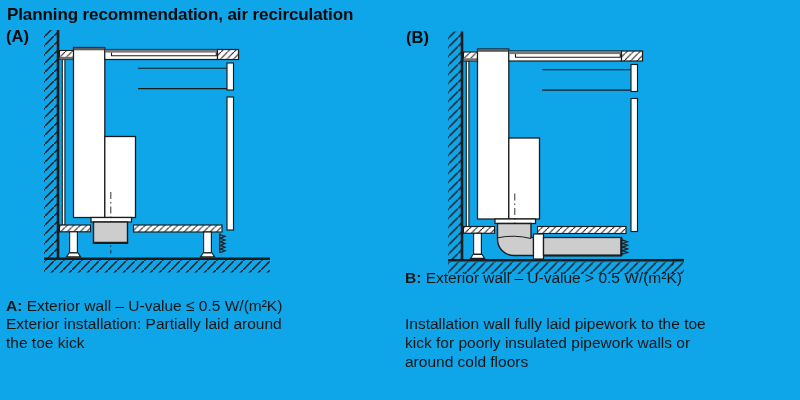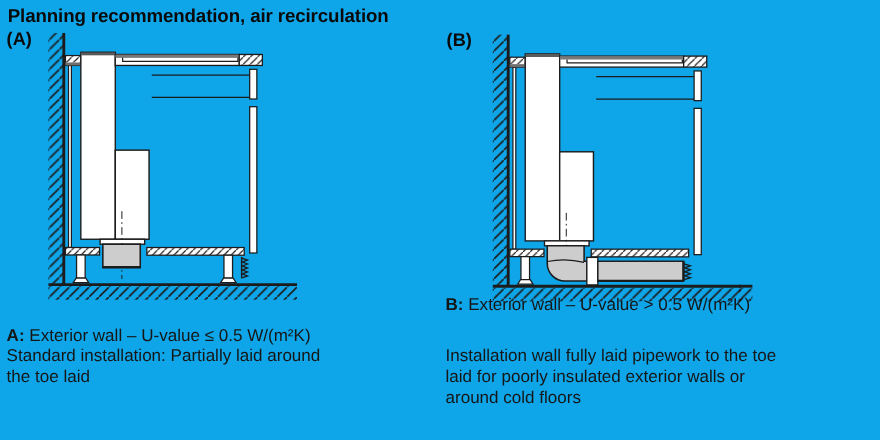--- a/index.html
+++ b/index.html
@@ -115,26 +115,26 @@
 
   <div id="title" class="abs">Planning recommendation, air recirculation</div>
 
   <div id="label-a" class="abs diag-label">(A)</div>
   <div id="label-b" class="abs diag-label">(B)</div>
 
   <div id="cap-a-head" class="abs caption-head">
     <b>A:</b><span> Exterior wall – U-value ≤ 0.5 W/(m²K)</span>
   </div>
   <div id="cap-a-body" class="abs caption-body">
-    <div>Standard installation: Partially laid around</div>
-    <div>the toe laid</div>
+    <div>Exterior installation: Partially laid around</div>
+    <div>the toe kick</div>
   </div>
 
   <div id="cap-b-head" class="abs caption-head">
     <b>B:</b><span> Exterior wall – U-value &gt; 0.5 W/(m²K)</span>
   </div>
   <div id="cap-b-body" class="abs caption-body">
     <div>Installation wall fully laid pipework to the toe</div>
-    <div>laid for poorly insulated exterior walls or</div>
+    <div>kick for poorly insulated pipework walls or</div>
     <div>around cold floors</div>
   </div>
 
 </div>
 
 </body></html>

